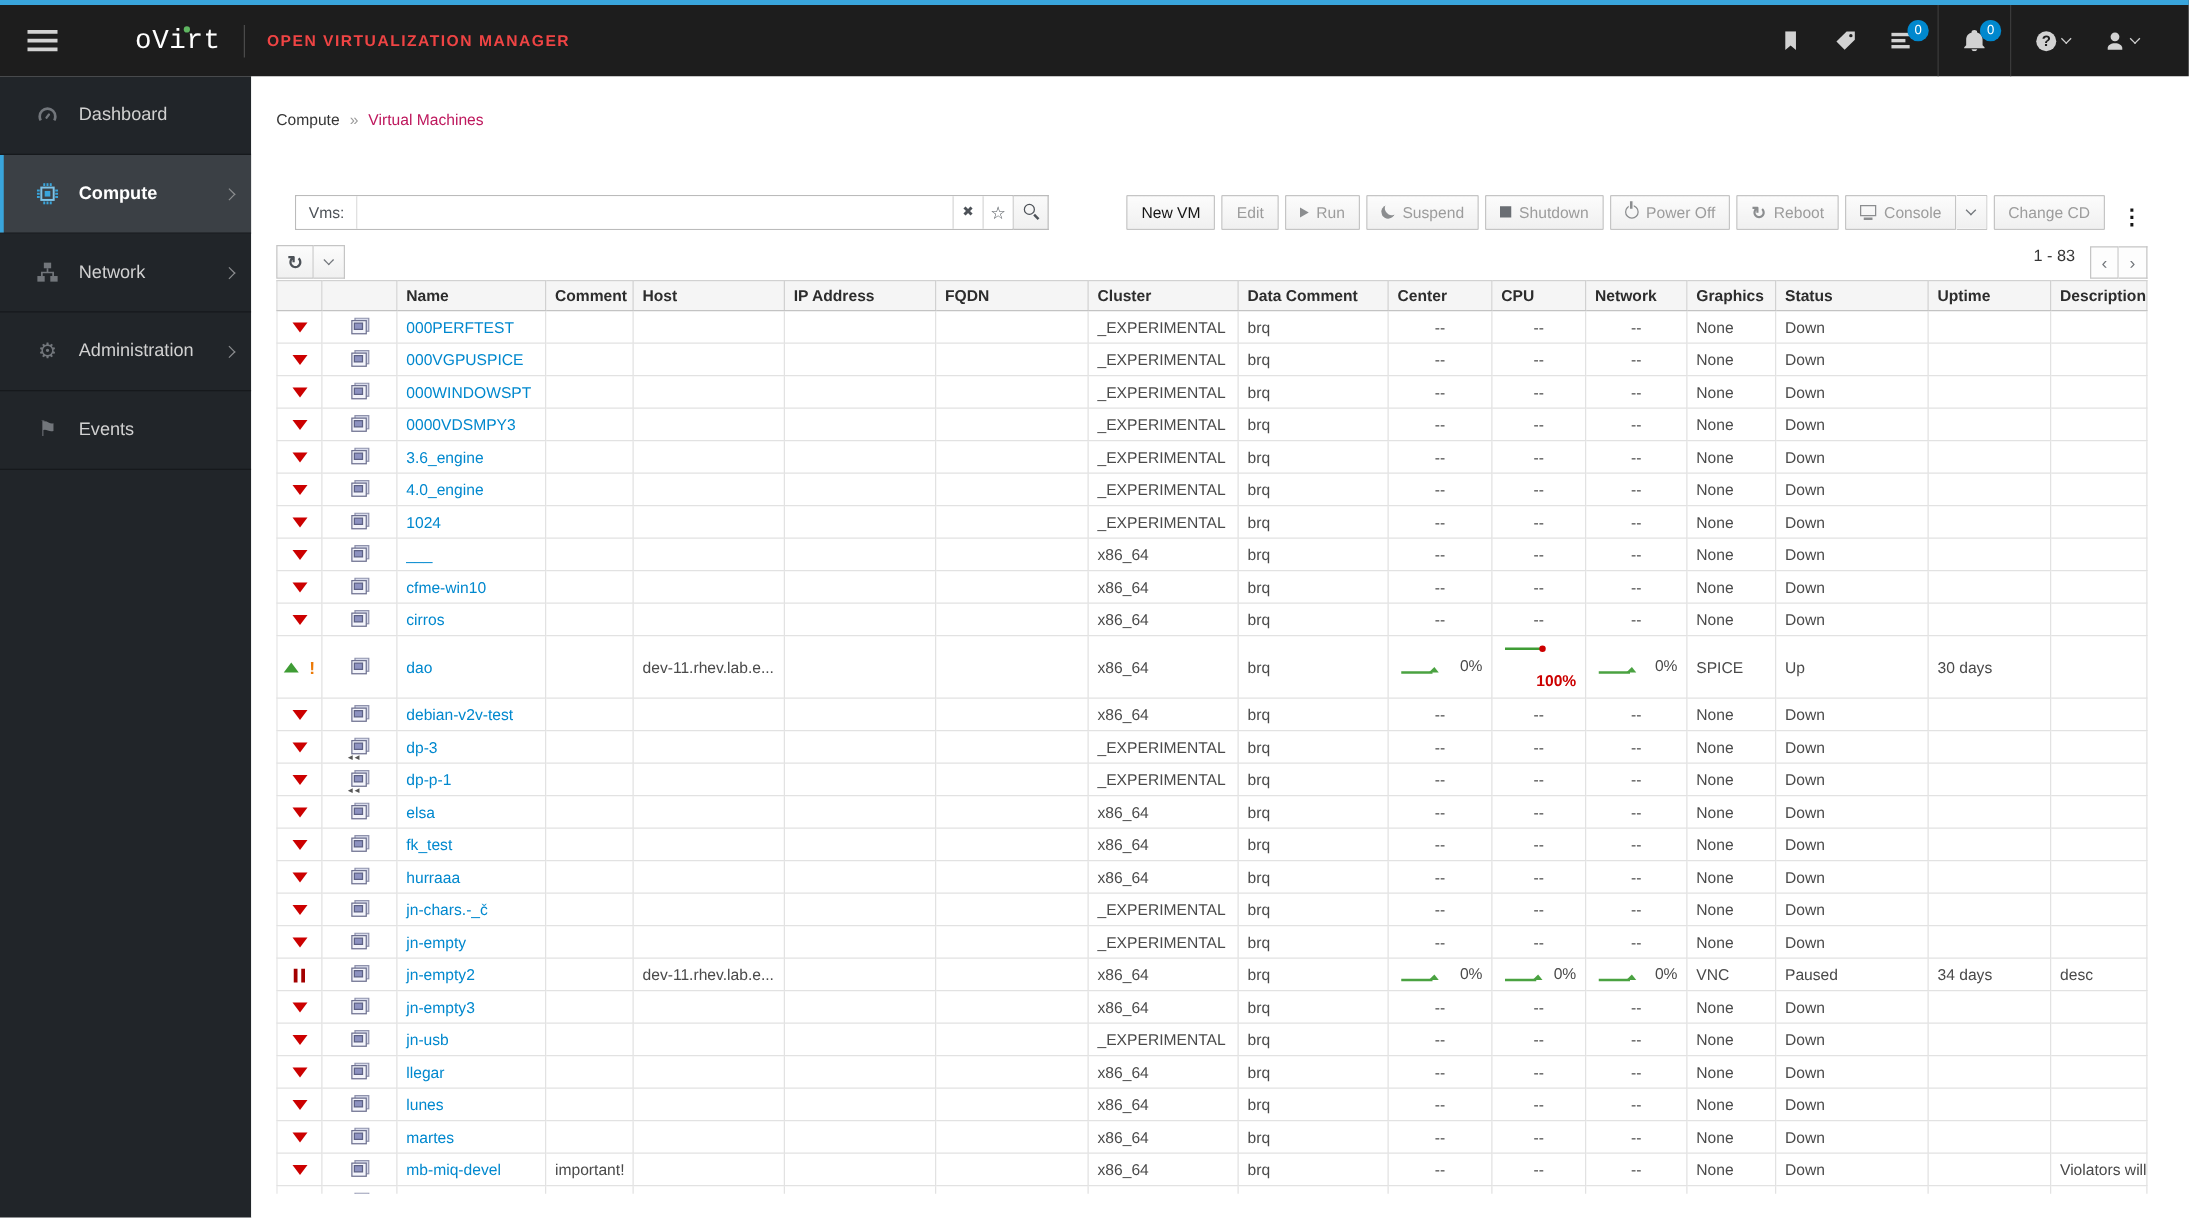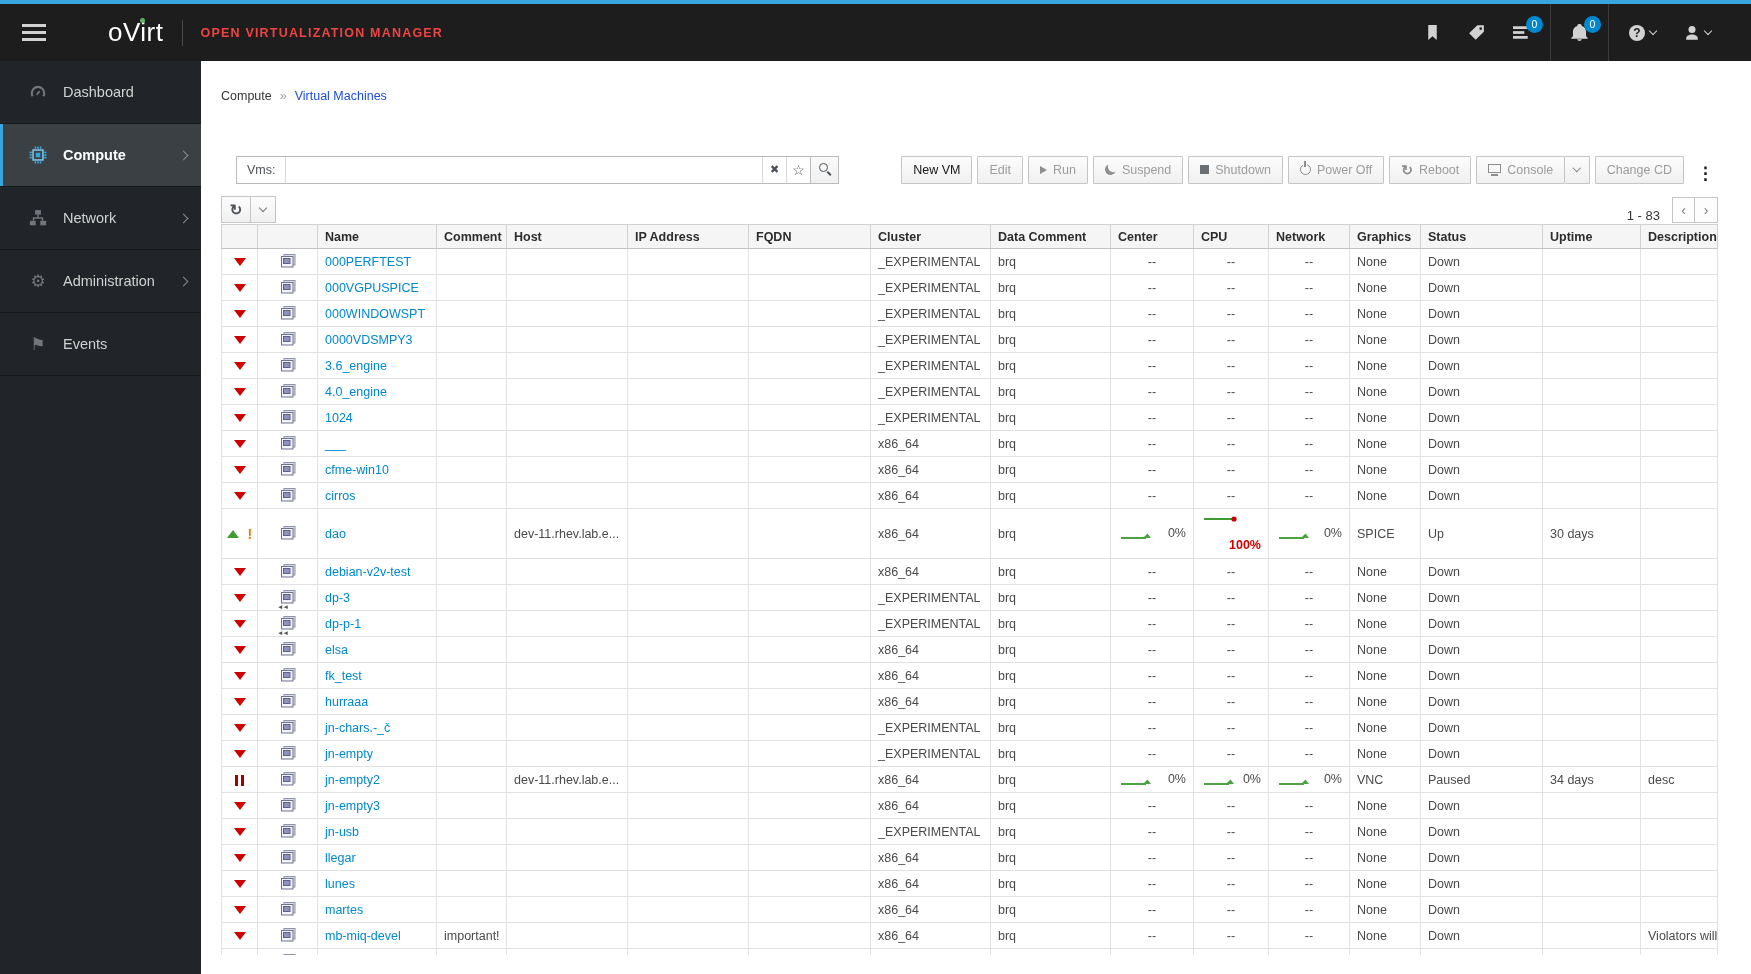--- a/index.html
+++ b/index.html
@@ -6,21 +6,21 @@
   html,body { width:1751px; height:974px; overflow:hidden; background:#fff;
     font-family:"Liberation Sans","DejaVu Sans",sans-serif; font-size:12.5px; color:#363636; }
 
   
   .masthead { position:absolute; left:0; top:0; width:1751px; height:61px;
     background:#1d1d1d; border-top:4px solid #39a5dc; display:flex; align-items:center; z-index:10; }
   .burger { width:60px; height:57px; background:none; border:none; cursor:pointer;
     display:flex; flex-direction:column; justify-content:center; gap:4px; padding-left:22px; }
   .burger span { width:24px; height:3px; background:#d2d2d2; }
   .brand { display:flex; align-items:center; margin-left:48px; }
-  .brand-logo { font-family:Liberation Sans, sans-serif; font-size:26px; color:#fff; position:relative; letter-spacing:0.5px; }
+  .brand-logo { font-family:Liberation Mono, monospace; font-size:22px; color:#fff; position:relative; letter-spacing:0.5px; }
   .brand-logo::after { content:""; position:absolute; left:57%; top:1px; width:5px; height:5px; border-radius:50%; background:#5fb661; }
   .brand-divider { width:1px; height:26px; background:#4a4a4a; margin:0 18px; }
   .brand-product { color:#ef4444; font-size:12.5px; font-weight:bold; letter-spacing:1.2px; }
   .mast-right { margin-left:auto; display:flex; align-items:center; height:57px; padding-right:26px; }
   .mast-btn { position:relative; background:none; border:none; cursor:pointer; padding:0 14px; height:57px;
     display:flex; align-items:center; gap:5px; color:#d2d2d2; }
   .mast-btn svg { fill:#d2d2d2; }
   .mast-sep { width:1px; height:57px; background:#3a3a3a; margin:0 6px; }
   .pf-badge { position:absolute; top:12px; right:1px; min-width:17px; height:17px; line-height:17px;
     background:#0088ce; color:#fff; border-radius:9px; font-size:10.5px; text-align:center; padding:0 4px; }
@@ -39,21 +39,21 @@
   .nav-item.active::before { content:""; position:absolute; left:0; top:0; bottom:0; width:3px; background:#39a5dc; }
   .nav-item.active .nico svg { fill:#39a5dc; }
   .nav-chev { margin-left:auto; width:7px; height:7px; border-right:1.8px solid #8b8d8f;
     border-top:1.8px solid #8b8d8f; transform:rotate(45deg); }
 
   
   .content { position:absolute; left:201px; top:61px; width:1550px; height:913px; background:#fff; }
   .breadcrumb { position:absolute; left:20px; top:28px; font-size:12.5px; display:flex; gap:8px; align-items:center; }
   .breadcrumb .sep { color:#9c9c9c; }
   .breadcrumb a.parent { color:#363636; text-decoration:none; }
-  .breadcrumb a.current { color:#1d4ed8; text-decoration:none; }
+  .breadcrumb a.current { color:#be185d; text-decoration:none; }
 
   
   .toolbar { position:absolute; left:35px; right:33px; top:96px; height:25px; display:flex; align-items:center; }
   .search { display:flex; width:575px; height:28px; border:1px solid #bbb; background:#fff; }
   .search-label { padding:0 10px; line-height:26px; color:#4d5258; border-right:1px solid #d8d8d8; background:#fff; }
   .search-input { flex:1; border:none; outline:none; font-size:12.5px; padding:0 6px; min-width:0; }
   .search-xtra { width:24px; border:none; border-left:1px solid #d8d8d8; background:#fff; cursor:pointer;
     color:#4d5258; font-size:11px; }
   .search-go { width:28px; height:28px; border:1px solid #bbb; border-left:none; background:linear-gradient(#fafafa,#f0f0f0); cursor:pointer; }
   .ico-mag { position:relative; width:13px; height:13px; display:inline-block; }
@@ -79,21 +79,21 @@
   .btn .chev { border-color:#72767b; width:5.5px; height:5.5px; }
   .kebab { border:none; background:none; font-size:17px; font-weight:bold; color:#151515; cursor:pointer; padding:0 4px; margin-left:4px; }
 
   
   .grid-toolbar { position:absolute; left:20px; right:33px; top:135px; height:27px; display:flex; align-items:center; }
   .refresh-group { display:flex; }
   .rbtn { height:27px; border:1px solid #c5c5c5; background:linear-gradient(#fcfcfc,#f0f0f0); cursor:pointer;
     color:#4d5258; display:flex; align-items:center; justify-content:center; }
   .rbtn.main { width:30px; font-size:15px; font-weight:bold; }
   .rbtn.drop { width:25px; border-left:none; }
-  .pager { margin-left:auto; display:flex; align-items:flex-end; gap:12px; }
+  .pager { margin-left:auto; display:flex; align-items:flex-start; gap:12px; }
   .pager-count { font-size:13px; color:#363636; }
   .pager-group { display:flex; }
   .pbtn { width:23px; height:26px; border:1px solid #c5c5c5; background:#fdfdfd; color:#72767b;
     font-size:14px; cursor:pointer; line-height:1; }
   .pbtn + .pbtn { border-left:none; }
 
   
   .table-clip { position:absolute; left:20px; top:163px; width:1498px; height:731px; overflow:hidden; }
   table.vm { border-collapse:collapse; table-layout:fixed; width:1496px; }
   .c0{width:36px}.c1{width:60px}.c2{width:119px}.c3{width:70px}.c4{width:121px}.c5{width:121px}

